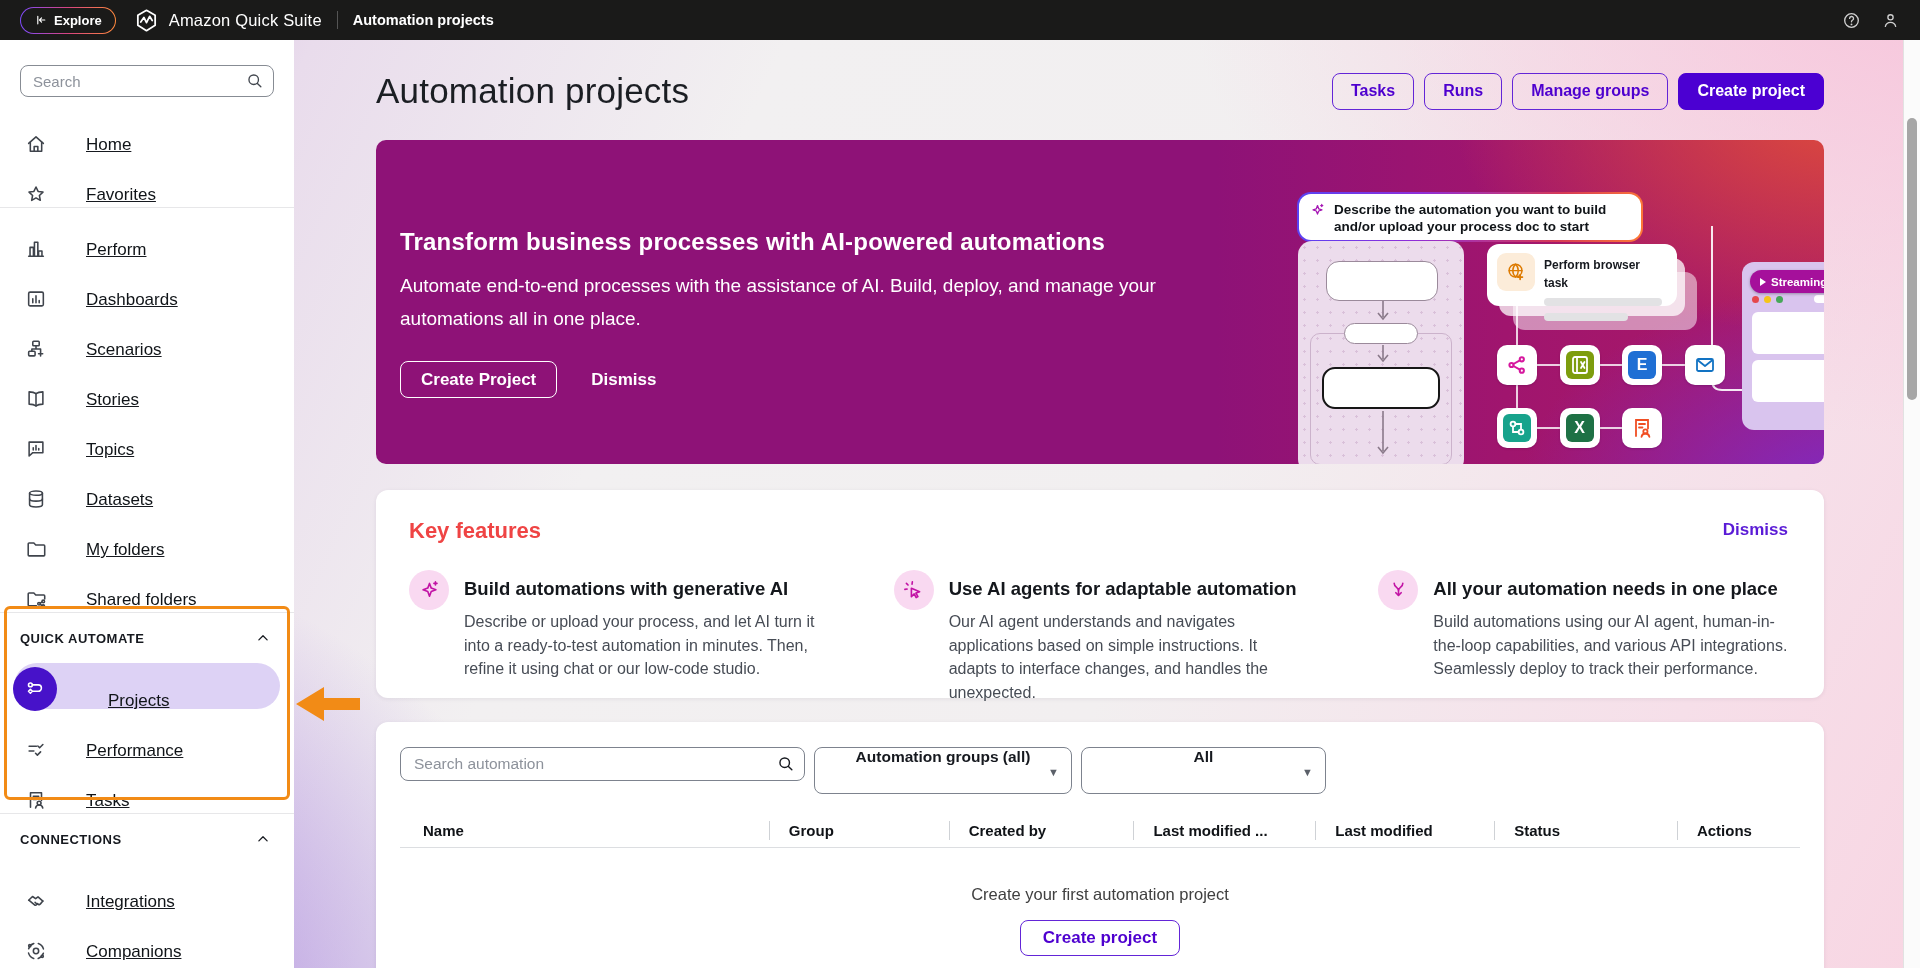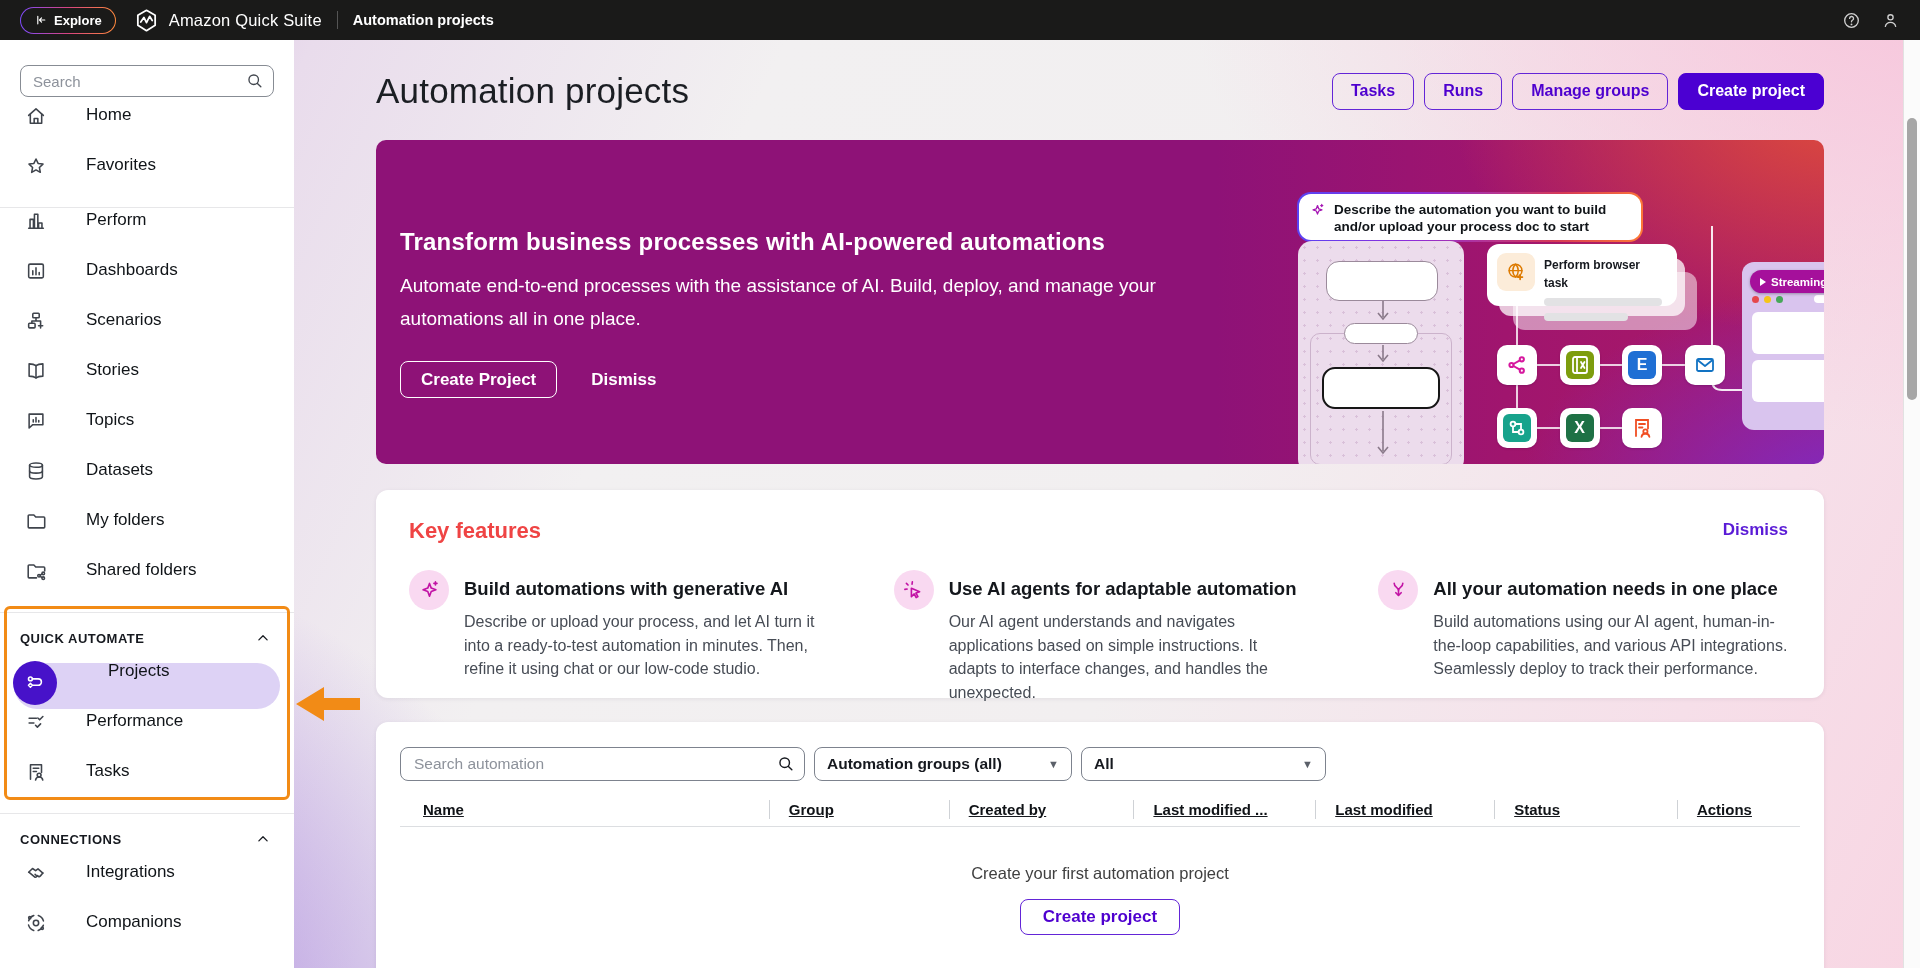--- a/index.html
+++ b/index.html
@@ -27,21 +27,21 @@
   .tb-ic svg { width:19px; height:19px; stroke:#cfcfcf; }
 
   
   .sidebar { position:absolute; left:0; top:40px; width:294px; bottom:0; background:#fff; z-index:20; padding-top:25px; }
   .searchbox { position:relative; margin:0 20px; }
   .searchbox input { width:100%; height:32px; border:1px solid #878c94; border-radius:8px; padding:0 36px 0 12px; font-size:15px; font-family:inherit; color:#16191f; outline:none; background:#fff; }
   .searchbox input::placeholder { color:#8d929b; }
   .searchbox .s-ic { position:absolute; right:10px; top:6px; width:19px; height:19px; }
   .searchbox .s-ic svg { width:19px; height:19px; stroke:#41464e; }
   nav { display:block; margin-top:8px; }
-  .nav-item { display:flex; align-items:flex-start; height:50px; cursor:pointer; position:relative; }
+  .nav-item { display:flex; align-items:flex-end; height:50px; cursor:pointer; position:relative;text-decoration:underline; }
   .nav-ic { position:absolute; left:25px; width:22px; height:22px; display:flex; }
   .nav-ic svg { width:22px; height:22px; stroke:#3f444c; }
   .nav-label { margin-left:64px; font-size:17px; color:#101418; }
   .nav-div { height:1px; background:#e7e7e9; margin:2px 0; }
   .sec-head { display:flex; align-items:center; height:46px; padding:0 22px 0 20px; cursor:pointer; }
   .sec-title { font-size:13px; font-weight:700; letter-spacing:.5px; color:#16191f; }
   .sec-chev { margin-left:auto; width:18px; height:18px; }
   .sec-chev svg { width:18px; height:18px; stroke:#16191f; }
   .nav-item.active::before { content:""; position:absolute; left:14px; right:14px; top:2px; bottom:2px; background:#ddd2f5; border-radius:24px; }
   .nav-item.active .nav-ic { left:13px; width:44px; height:44px; background:#4712c9; border-radius:50%; align-items:center; justify-content:center; }
@@ -120,24 +120,24 @@
   .feature p { margin-top:10px; font-size:16px; line-height:23.5px; color:#474c55; }
 
   
   .listcard { margin-top:24px; height:300px; background:#fff; border-radius:12px; box-shadow:0 1px 4px rgba(40,20,60,.08); padding:25px 24px 0 24px; }
   .filters { display:flex; gap:9px; }
   .searchbox2 { position:relative; width:405px; }
   .searchbox2 input { width:100%; height:34px; border:1px solid #7d838e; border-radius:8px; padding:0 36px 0 13px; font-size:15.5px; font-family:inherit; outline:none; color:#16191f; }
   .searchbox2 input::placeholder { color:#8d929b; }
   .searchbox2 .s-ic { position:absolute; right:10px; top:7px; width:19px; height:19px; }
   .searchbox2 .s-ic svg { width:19px; height:19px; stroke:#16191f; }
-  .select { height:34px; border:1px solid #7d838e; border-radius:8px; display:flex; align-items:center; padding:0 12px; font-size:15.5px; font-weight:600; color:#16191f; cursor:pointer; background:#fff; }
+  .select { height:47px; border:1px solid #7d838e; border-radius:8px; display:flex; align-items:center; padding:0 12px; font-size:15.5px; font-weight:600; color:#16191f; cursor:pointer; background:#fff;flex-direction:column; }
   .select.w1 { width:258px; } .select.w2 { width:245px; }
   .select .caret { margin-left:auto; font-size:11px; color:#5b6069; }
-  .thead { display:flex; margin-top:12px; height:34px; border-bottom:1px solid #dcdee1;text-decoration:underline; }
+  .thead { display:flex; margin-top:20px; height:34px; border-bottom:1px solid #dcdee1; }
   .th { position:relative; display:flex; align-items:center; padding-left:20px; font-size:15px; font-weight:700; color:#101317; }
   .th:first-child { padding-left:23px; }
   .th + .th::before { content:""; position:absolute; left:0; top:7px; width:1px; height:19px; background:#cfd2d6; }
   .empty { text-align:center; }
   .empty p { margin-top:37px; font-size:16.5px; color:#404040; }
   .empty button { margin-top:16px; height:36px; padding:0 22px; background:#fff; border:1.5px solid #6325d7; color:#4e00cf; border-radius:8px; font-size:17px; font-weight:600; font-family:inherit; cursor:pointer; }
 
   
   .scrollbar { position:absolute; right:0; top:40px; bottom:0; width:17px; background:#fbfbfb; border-left:1px solid #e2e2e2; z-index:40; }
   .thumb { position:absolute; left:3px; top:78px; width:10px; height:282px; background:#a6a6a6; border-radius:5px; }

